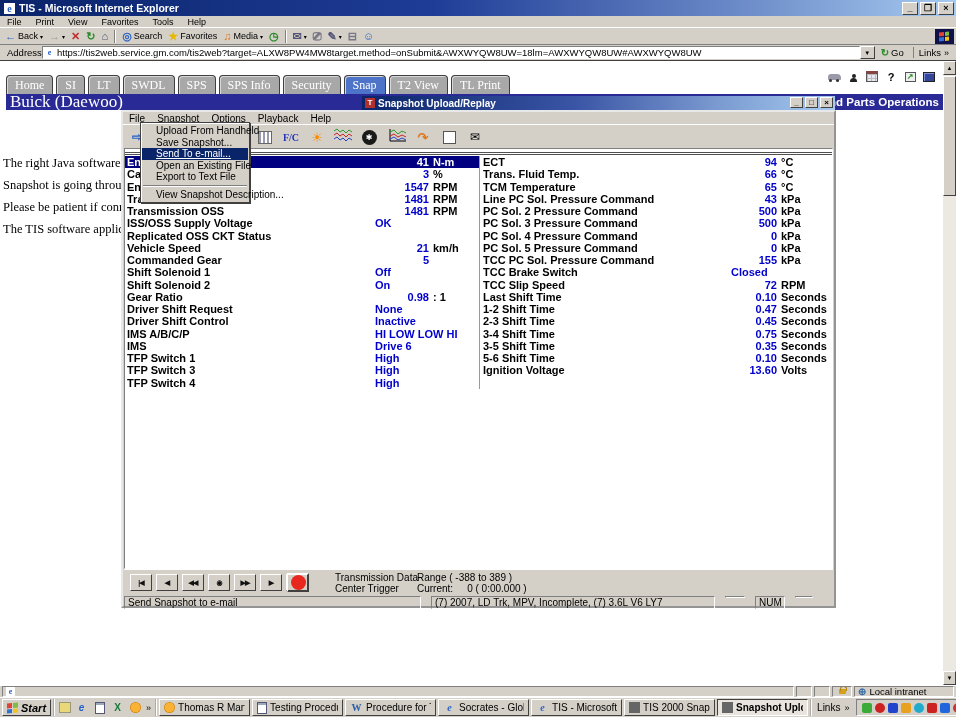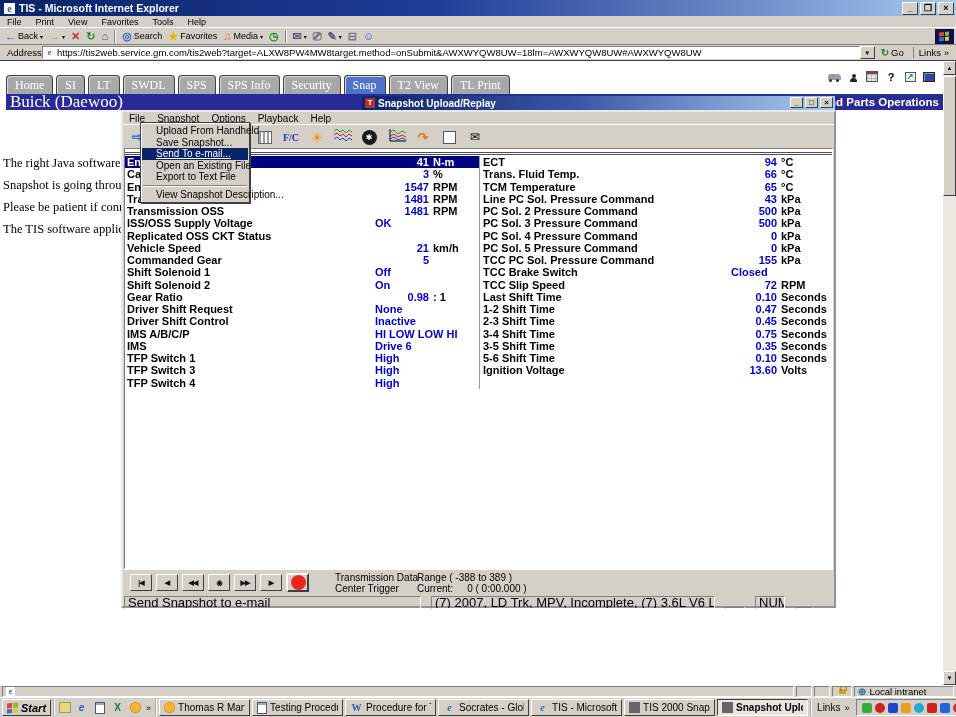--- a/index.html
+++ b/index.html
@@ -134,21 +134,21 @@
     justify-content:center; font-size:7px; font-weight:bold; color:#111; letter-spacing:-1px; }
   #pb-record { position:absolute; left:163px; top:3px; width:22px; height:19px; display:flex; align-items:center; justify-content:center;}
   #pb-record i { width:15px; height:15px; border-radius:50%; background:#e8281e; }
   .pb-text { position:absolute; top:2px; line-height:11px; white-space:nowrap; }
   #pb-text1 { left:211px; }
   #pb-text2 { left:293px; }
   #pb-current-val { display:inline-block; margin-left:14px; }
 
   
   #sw-statusbar { position:absolute; left:1px; top:484px; width:709px; height:13px; display:flex;
-    gap:10px; font-size:13px; align-items:flex-end; }
+    gap:10px; font-size:10px; align-items:flex-start; }
   .pane { border:1px solid; border-color:#808080 #fff #fff #808080; padding:0 3px; white-space:nowrap;
     overflow:hidden; line-height:11px; }
   #sw-status-msg { flex:1; }
   #sw-status-vehicle { width:284px; }
   #sw-status-sp1 { width:20px; } #sw-status-num { width:30px; } #sw-status-sp2 { width:18px; }
   #sw-grip { width:10px; background:linear-gradient(135deg,transparent 50%,#808080 50%,#808080 60%,#fff 60%,#fff 70%,#808080 70%,#808080 80%,#fff 80%); }
 
   
   #ie-statusbar { position:absolute; left:0; top:685px; width:956px; height:12px; background:#d4d0c8;
     display:flex; gap:2px; font-size:9.5px; align-items:stretch; padding:0 2px; border-top:1px solid #fff; }

